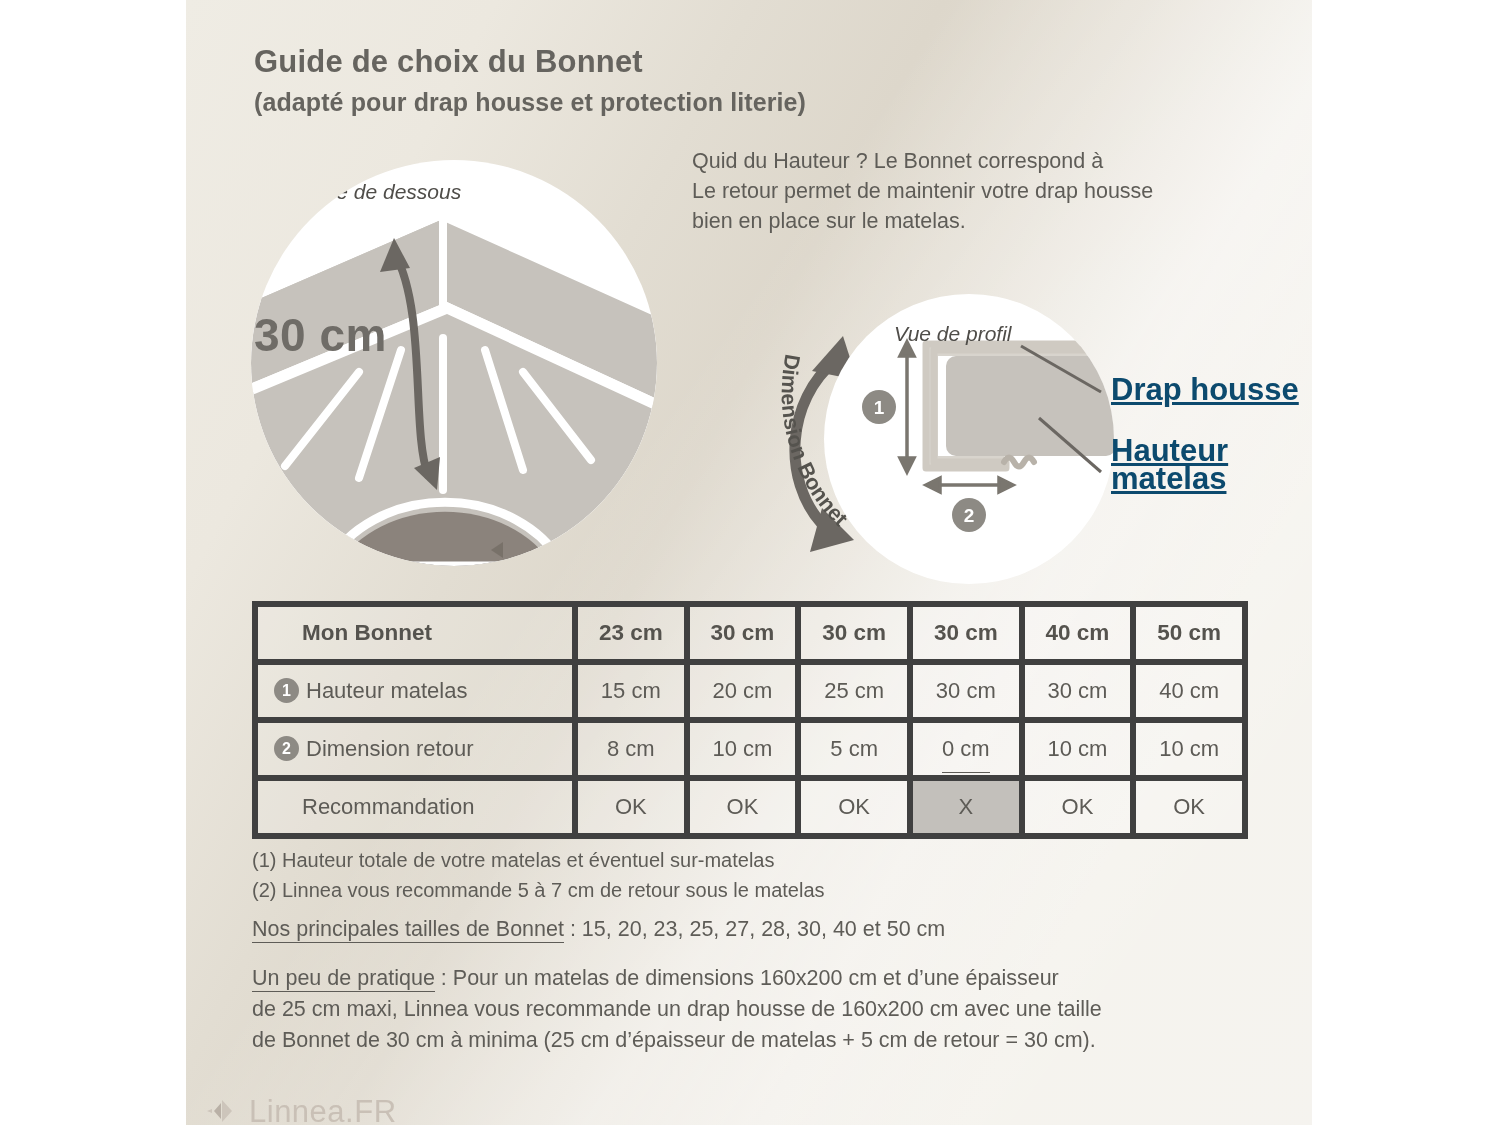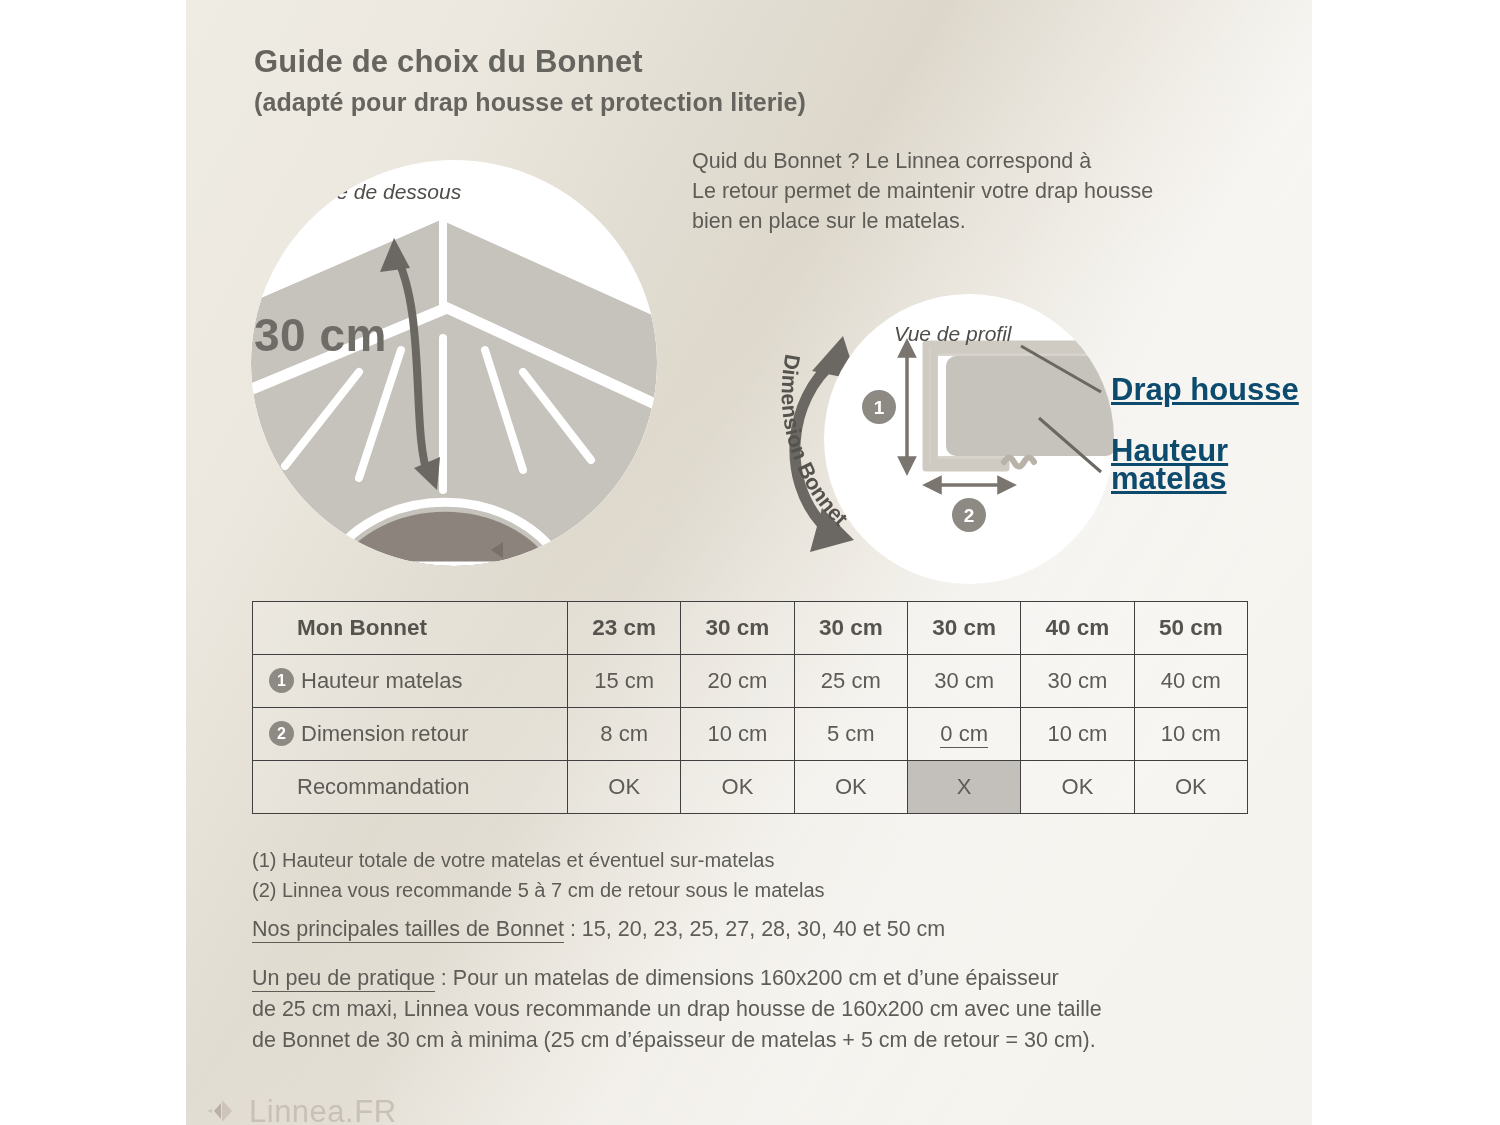--- a/index.html
+++ b/index.html
@@ -74,34 +74,34 @@
     position:absolute;font-size:31px;font-weight:bold;color:#0c4a6e;
     line-height:28px;white-space:nowrap;text-decoration:underline;
   }
   #callout-drap{left:925px;top:376px;}
   #callout-haut{left:925px;top:437px;}
 
   
   #table-wrap{position:absolute;left:66px;top:601px;width:996px;}
   table{border-collapse:collapse;width:996px;table-layout:fixed;}
   table td{
-    border:1px solid #404040;
+    border:6px solid #404040;
     height:52px;
     text-align:center;
     font-size:22px;
     color:#5d5b56;
     background:rgba(255,255,255,.14);
     padding:0;
   }
   td.rowhead{
     text-align:left;padding-left:16px;font-size:22px;width:270px;
   }
   tr.headrow td{font-weight:bold;font-size:22.5px;color:#55534e;}
   tr.headrow td.rowhead{padding-left:44px;}
-  td.zero span{border-bottom:1.6px solid #5d5b56;padding-bottom:1px;}
+  td.zero span{border-bottom:1.6px solid #5d5b56;padding-bottom:11px;}
   td.xcell{background:#c3c0bb;}
   .badge{
     display:inline-block;width:25px;height:25px;border-radius:50%;
     background:#8d8a84;color:#fff;font-size:16px;font-weight:bold;
     line-height:25px;text-align:center;vertical-align:2px;margin-right:7px;
   }
 
   
   #notes{position:absolute;left:66px;top:845px;font-size:20px;line-height:30px;color:#5e5c57;}
   #notes div{white-space:nowrap;}
@@ -120,21 +120,21 @@
 
 <div id="stage">
   <div id="panel"></div>
 
   <div class="layer" style="left:186px;">
 
     <div id="title">Guide de choix du Bonnet</div>
     <div id="subtitle">(adapté pour drap housse et protection literie)</div>
 
     <div id="intro">
-      <div>Quid du Bonnet ? Le Linnea correspond à</div>
+      <div>Quid du Hauteur ? Le Bonnet correspond à</div>
       <div>Le retour permet de maintenir votre drap housse</div>
       <div>bien en place sur le matelas.</div>
     </div>
 
     <div class="circle" id="circle-bottom">
       <svg width="406" height="406" viewBox="0 0 406 406">
         <defs>
           <clipPath id="clipCircle">
               <circle cx="203" cy="203" r="203"></circle>
             </clipPath>

